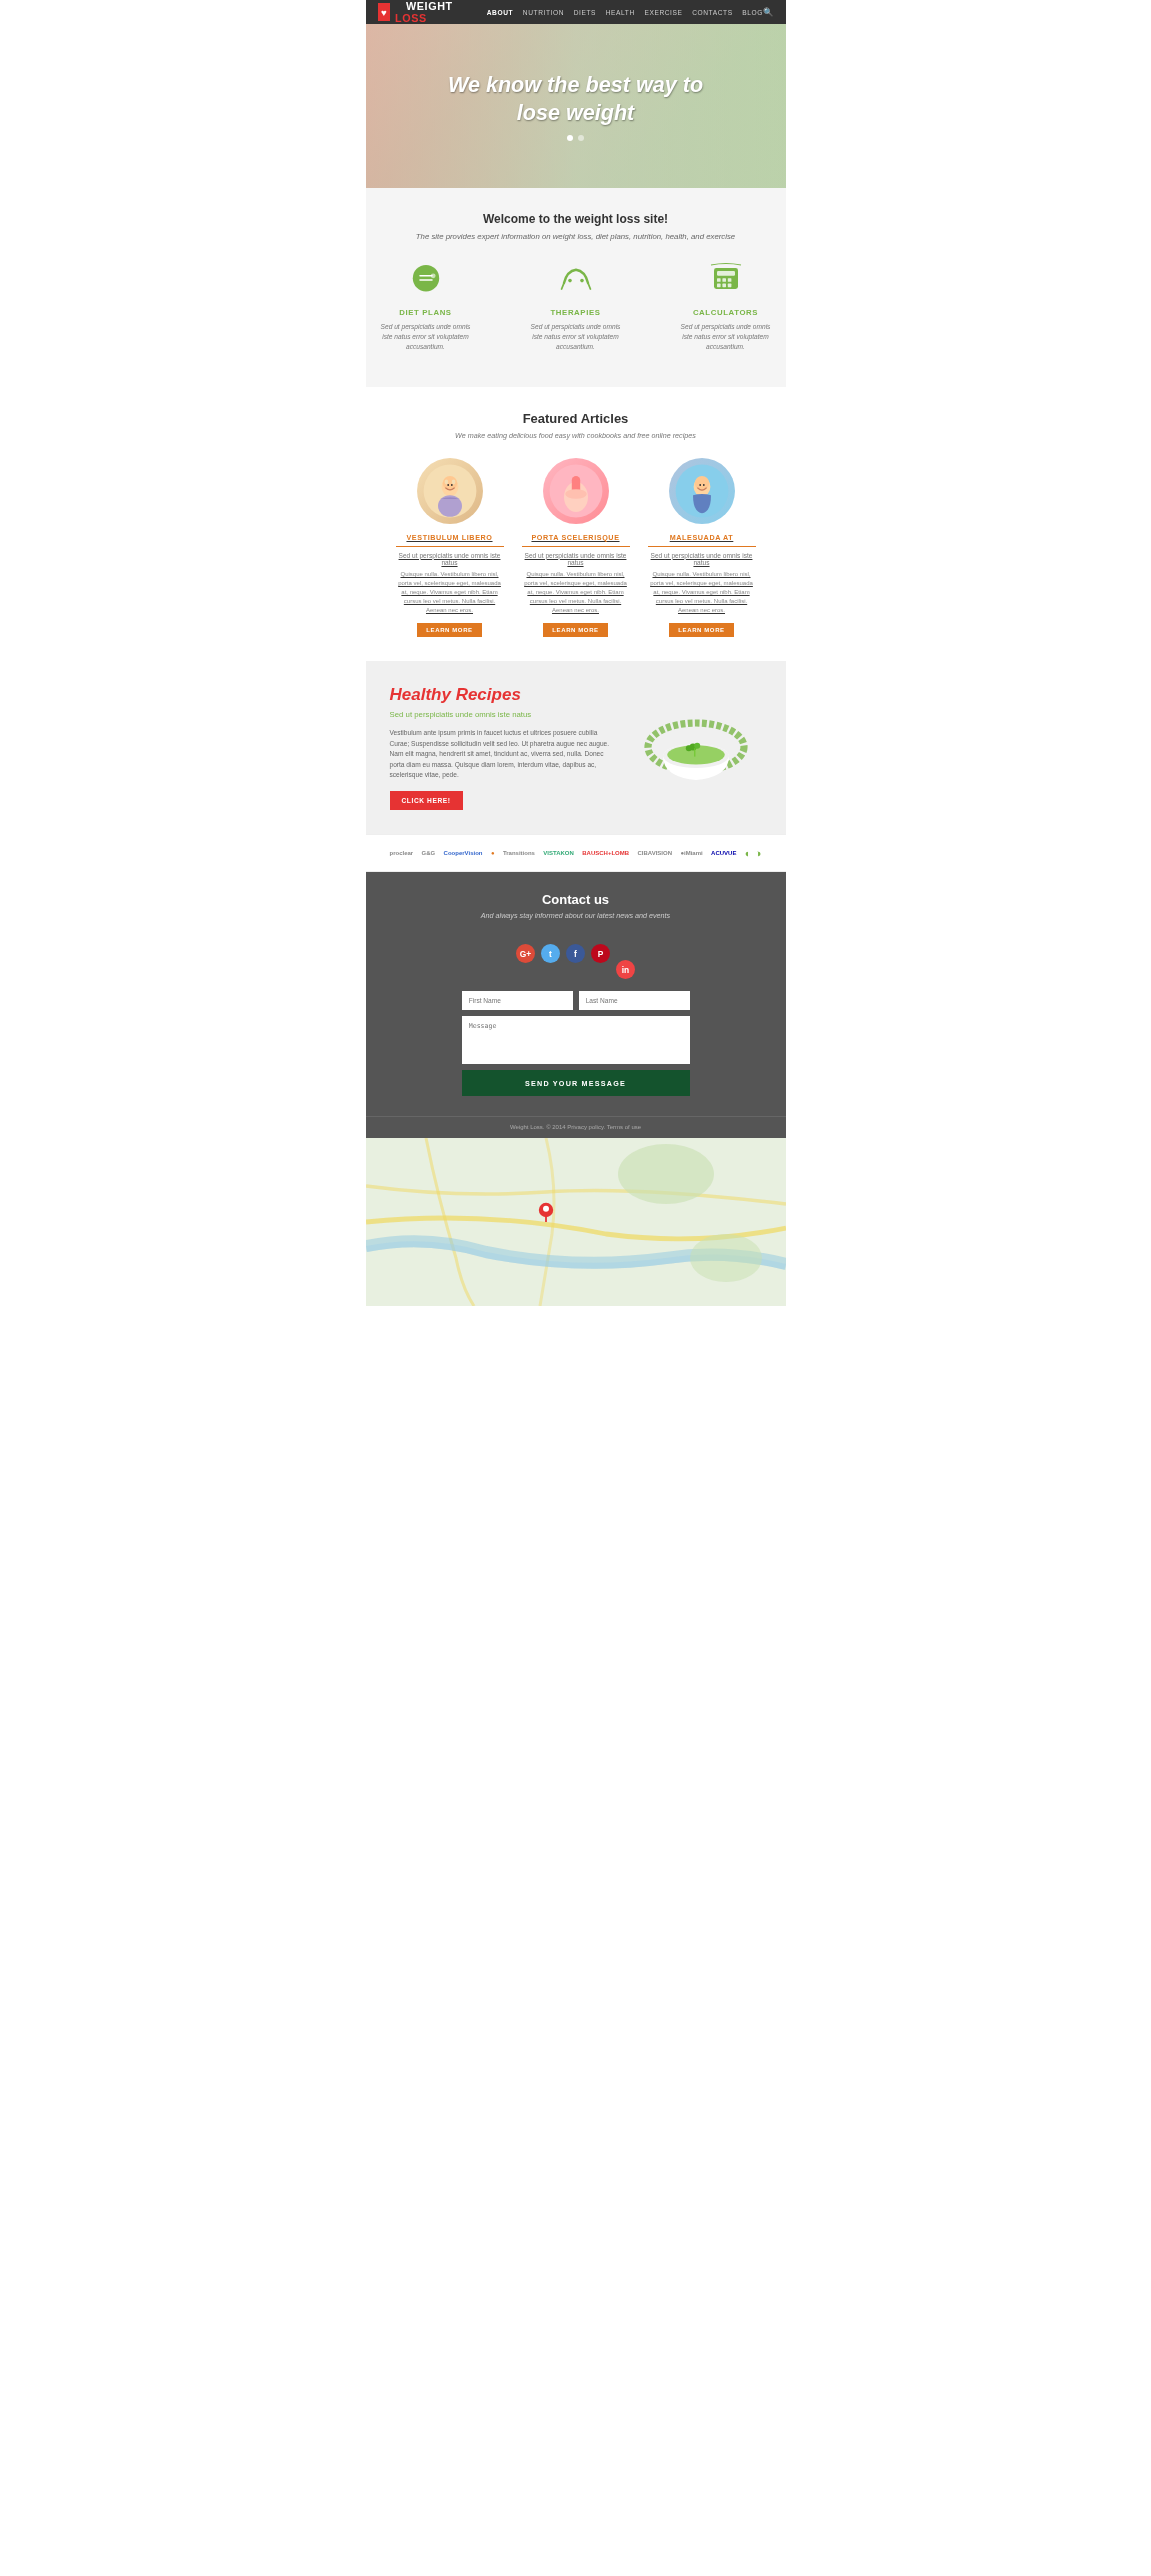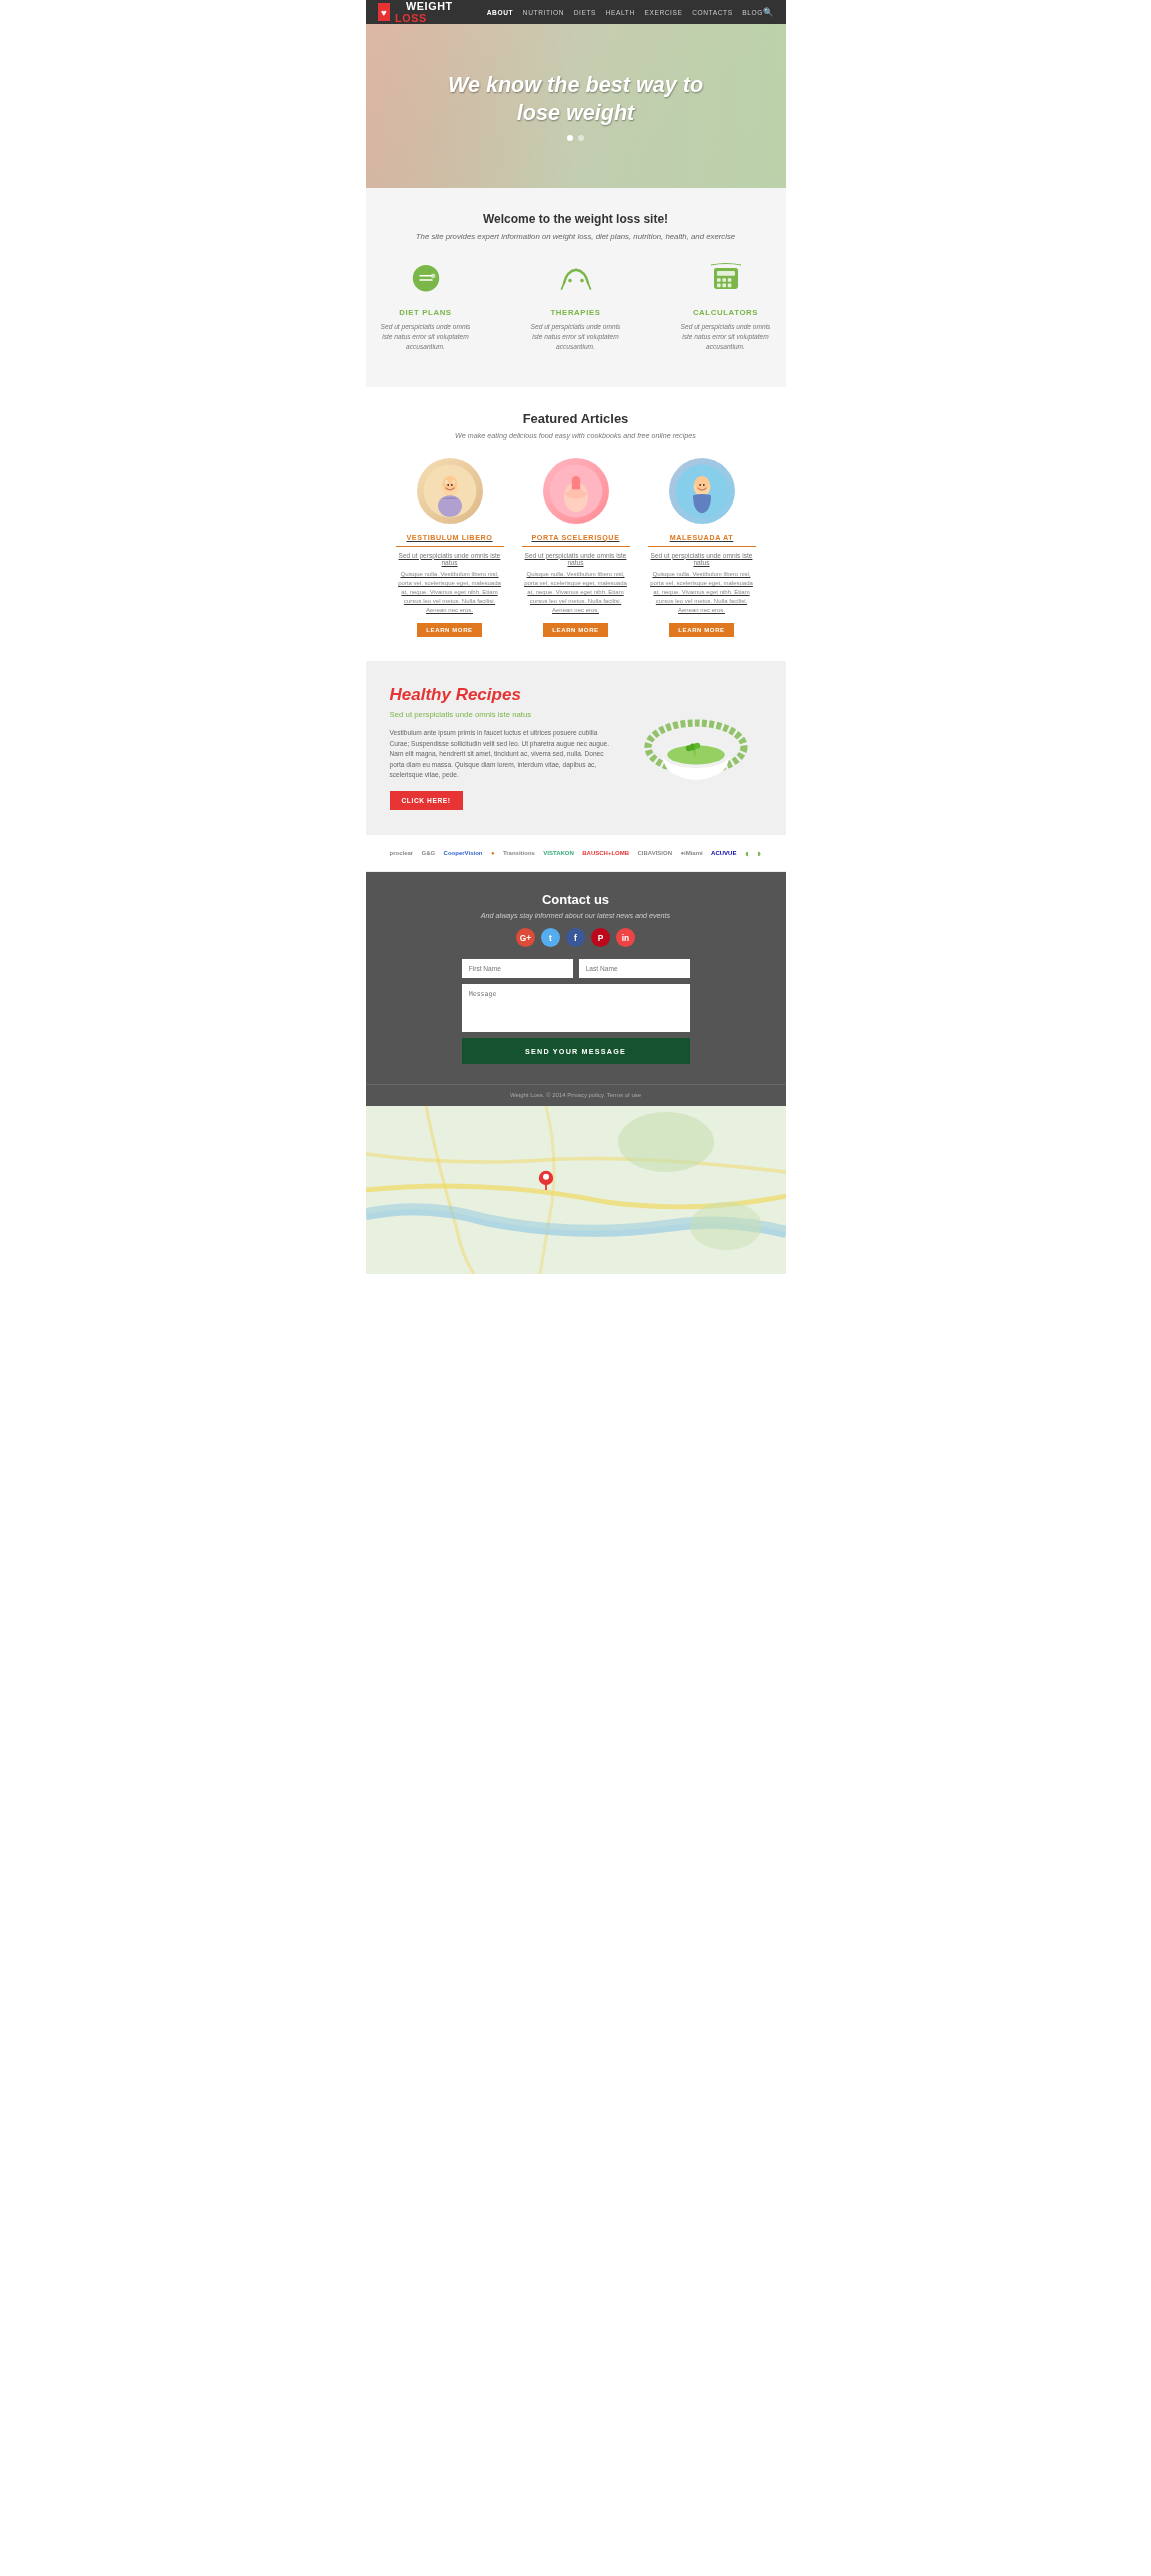--- a/index.html
+++ b/index.html
@@ -166,32 +166,32 @@
     .partner-nav { display: flex; gap: 3.6px; }
     .partner-nav span { cursor: pointer; font-size: 10.8px; color: #7ab648; }
 
     
     .contact-section {
       background: #555;
       padding: 20px 12px;
       text-align: center;
     }
     .contact-section h2 { color: #fff; font-size: 13px; margin-bottom: 4.8px; }
-    .contact-section .subtitle { color: #ccc; font-style: italic; font-size: 7.2px; margin-bottom: 8px; }
+    .contact-section .subtitle { color: #ccc; font-style: italic; font-size: 7.2px; margin-bottom: 24px; }
     .social-icons { display: flex; gap: 6px; justify-content: center; margin-bottom: 12px; }
     .social-icon {
       width: 19px; height: 19px; border-radius: 50%;
       display: flex; align-items: center; justify-content: center;
       font-size: 8.4px; cursor: pointer; color: #fff; font-weight: bold;
     }
     .social-icon.gplus { background: #dd4b39; }
     .social-icon.twitter { background: #55acee; }
     .social-icon.facebook { background: #3b5998; }
     .social-icon.pinterest { background: #bd081c; }
-    .social-icon.linkedin { background: #ef4444; }
+    .social-icon.linkedin { background: #ef4444; margin-top: 16px; }
     .contact-form { max-width: 228px; margin: 0 auto; border-radius: 28px; }
     .form-row { display: flex; gap: 6px; margin-bottom: 6px; }
     .form-input {
       flex: 1;
       padding: 6px 7.2px;
       border: none;
       background: #fff;
       font-size: 6.6px;
       color: #aaa;
     }

